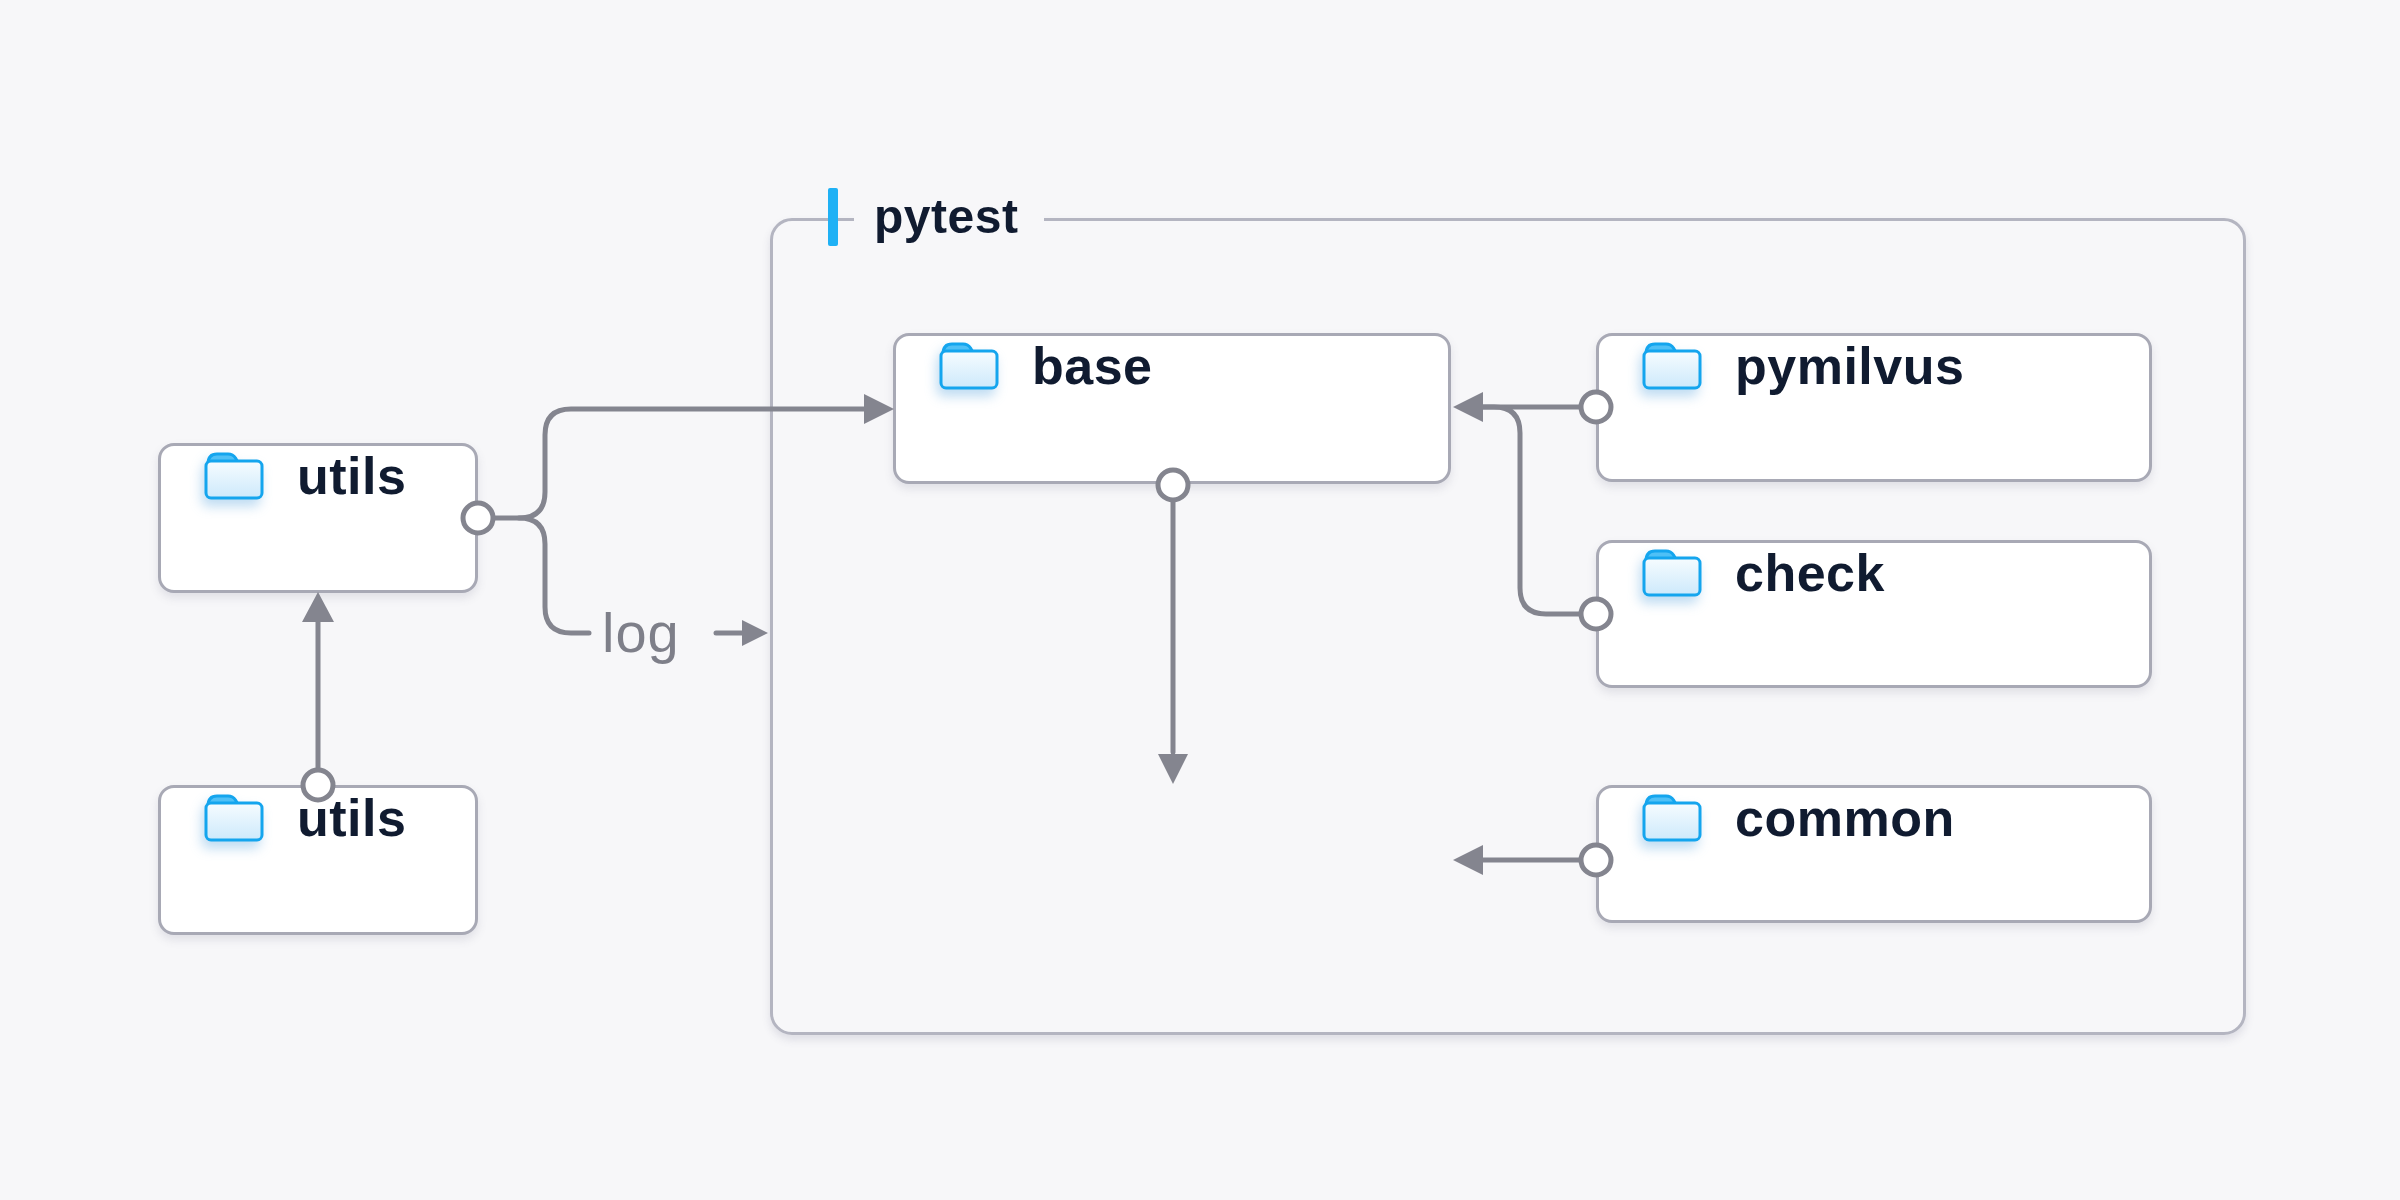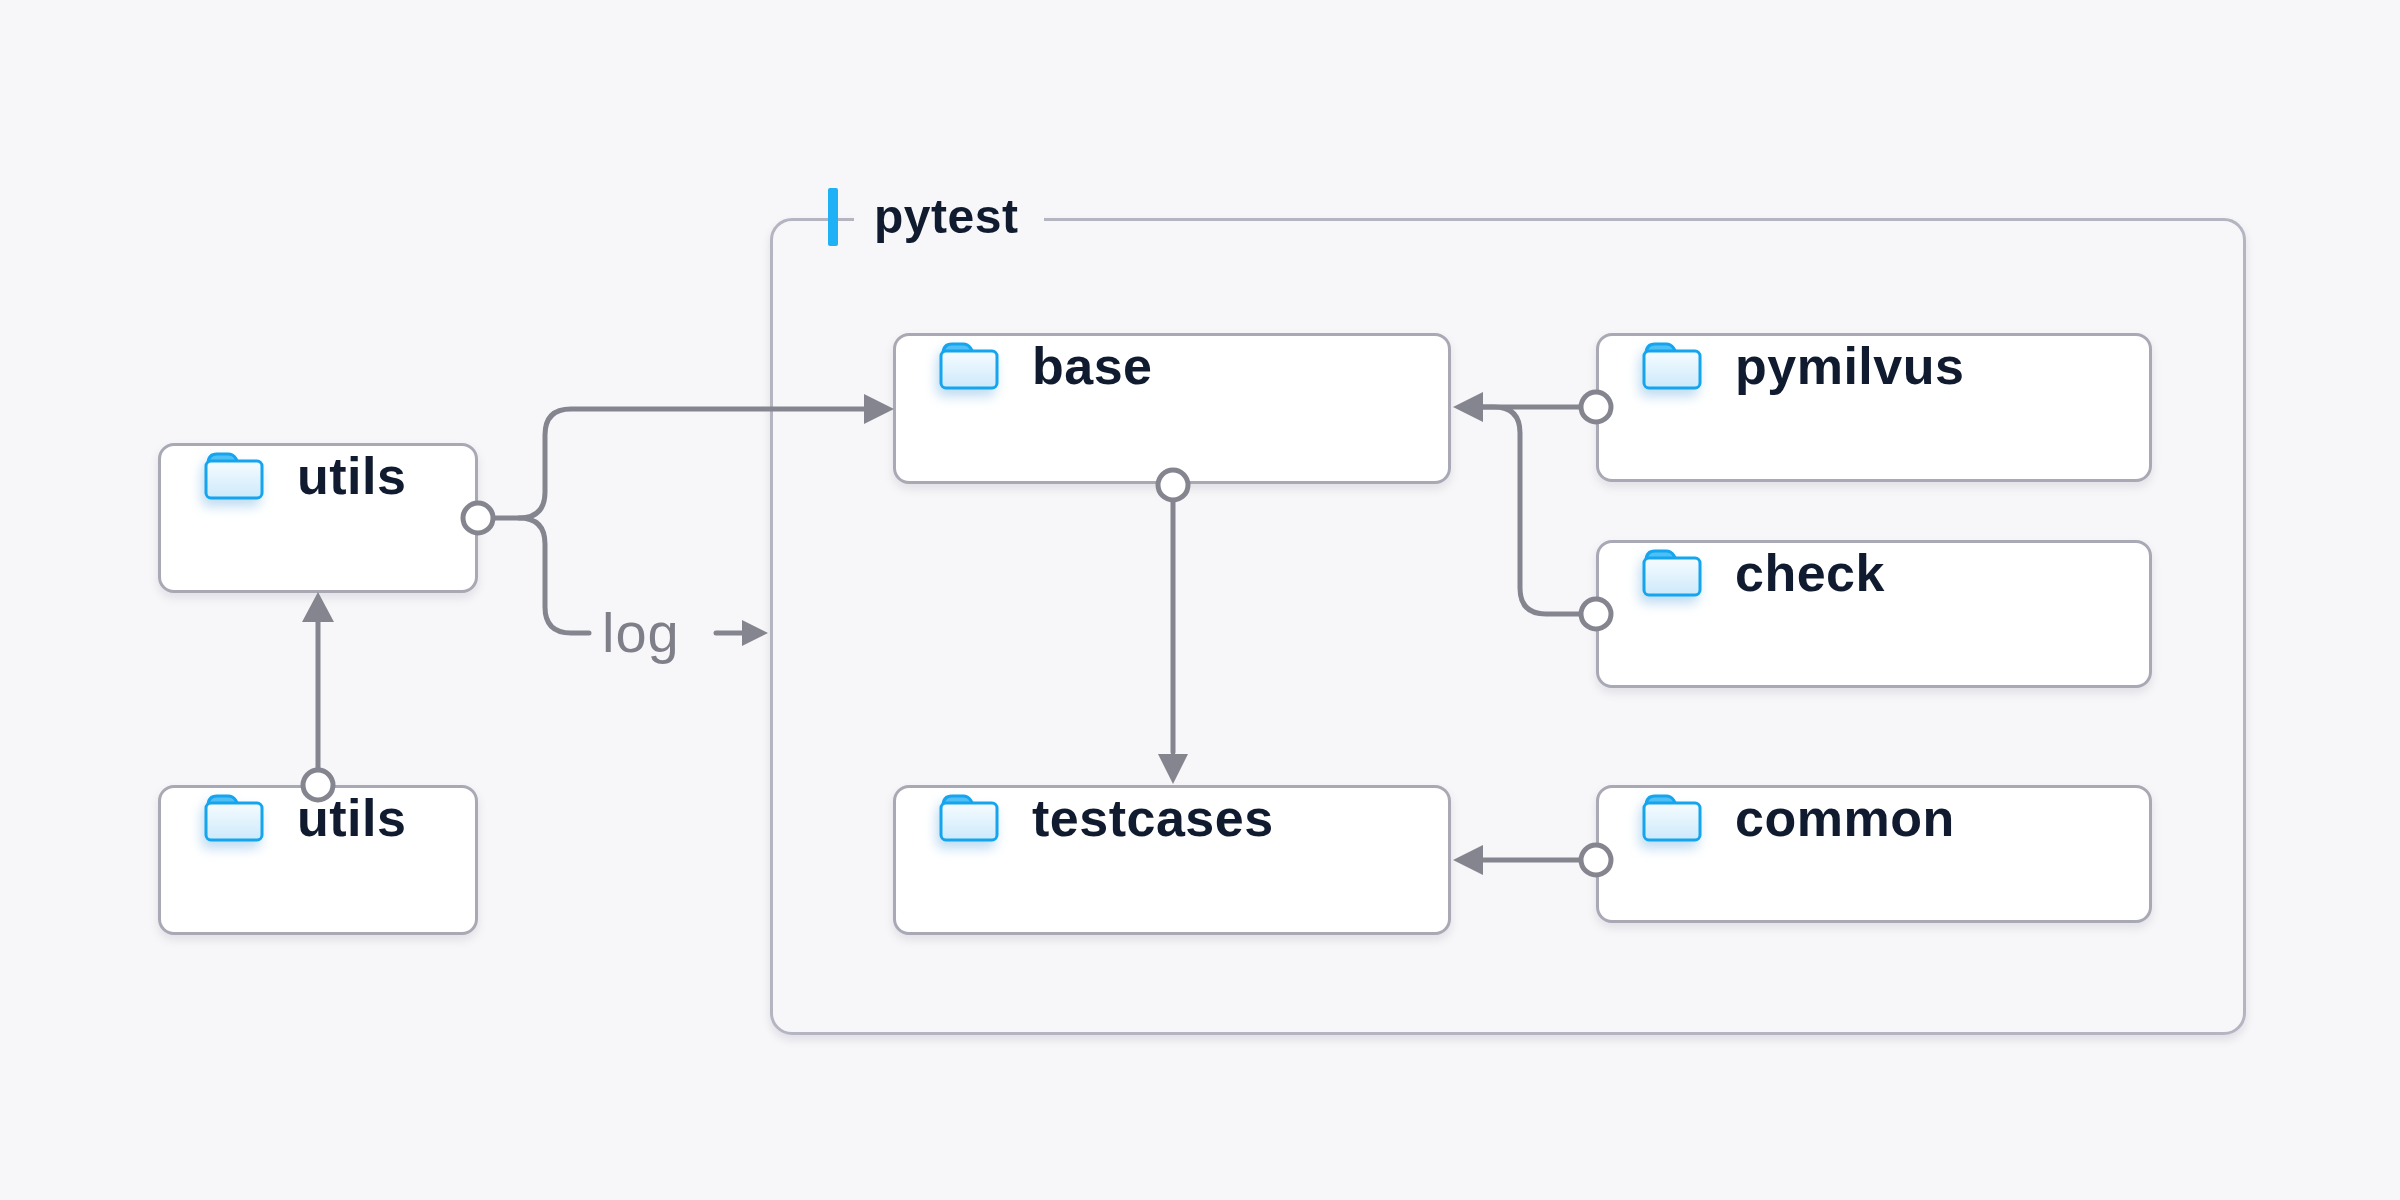--- a/index.html
+++ b/index.html
@@ -128,26 +128,20 @@
     <span class="label">utils</span>
   </div>
 
   <div class="node node-base">
     <svg class="icon" width="66" height="56">
         <use href="#folder"></use>
       </svg>
     <span class="label">base</span>
   </div>
 
-  <div class="node node-testcases">
-    <svg class="icon" width="66" height="56">
-        <use href="#folder"></use>
-      </svg>
-    <span class="label">testcases</span>
-  </div>
 
   <div class="node node-check">
     <svg class="icon" width="66" height="56">
         <use href="#folder"></use>
       </svg>
     <span class="label">check</span>
   </div>
 
   <div class="node node-pymilvus">
     <svg class="icon" width="66" height="56">

